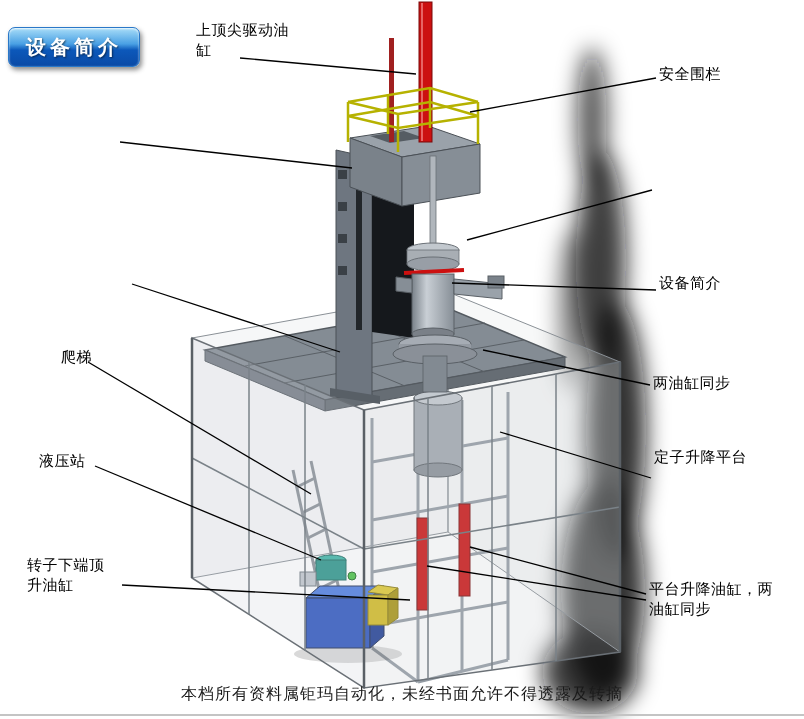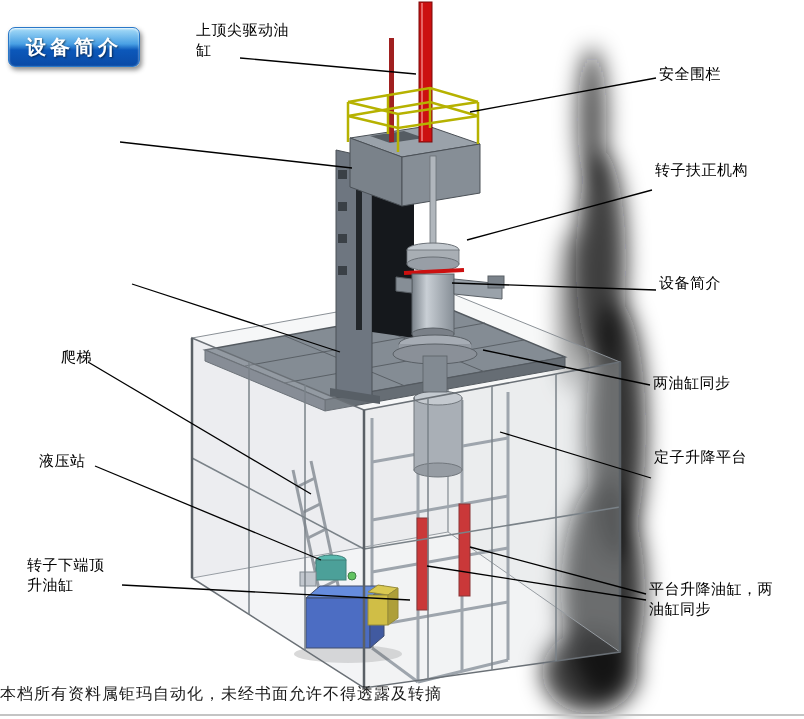--- a/index.html
+++ b/index.html
@@ -16,21 +16,21 @@
     position:absolute;left:8px;top:27px;width:130px;height:38px;z-index:6;
     border-radius:7px;
     background:linear-gradient(180deg,#a8ddf8 0%,#49a0e4 42%,#0c58ba 58%,#0a4aa6 100%);
     border:1px solid #2a78c8;
     box-shadow:2px 3px 5px rgba(0,0,0,.45), inset 0 1px 2px rgba(255,255,255,.85);
     display:flex;align-items:center;justify-content:center;
     color:#fff;font-size:20px;font-weight:bold;letter-spacing:4px;
     text-shadow:1px 1px 2px rgba(0,0,0,.55);
   }
   .footer{
-    position:absolute;left:0;top:684px;width:100%;text-align:left;
+    position:absolute;left:0;top:684px;width:100%;text-align:center;
     font-size:16px;color:#1a1a1a;z-index:5;letter-spacing:1px;
   }
   .bottom-line{
     position:absolute;left:0;top:714px;width:100%;height:2px;background:#c4c4c4;z-index:4;
   }
 </style>
 </head>
 <body>
 
 <div class="canvas">
@@ -202,21 +202,20 @@
       <line x1="122" y1="585" x2="410" y2="600"></line>
       <line x1="646" y1="594" x2="470" y2="547"></line>
       <line x1="646" y1="600" x2="427" y2="566"></line>
     </g>
   </svg>
 
   <div class="badge">设备简介</div>
 
   <div class="label" style="left:196px;top:20px;width:108px">上顶尖驱动油缸</div>
   <div class="label" style="left:659px;top:64px">安全围栏</div>
-  <div class="label" style="left:655px;top:160px;width:96px">转子扶正机构</div>
   <div class="label" style="left:659px;top:273px">设备简介</div>
   <div class="label" style="left:61px;top:347px">爬梯</div>
   <div class="label" style="left:653px;top:373px">两油缸同步</div>
   <div class="label" style="left:39px;top:451px">液压站</div>
   <div class="label" style="left:654px;top:447px;width:96px">定子升降平台</div>
   <div class="label" style="left:649px;top:579px;width:126px">平台升降油缸，两油缸同步</div>
   <div class="label" style="left:27px;top:555px;width:92px">转子下端顶升油缸</div>
 
   <div class="footer">本档所有资料属钜玛自动化，未经书面允许不得透露及转摘</div>
   <div class="bottom-line"></div>

